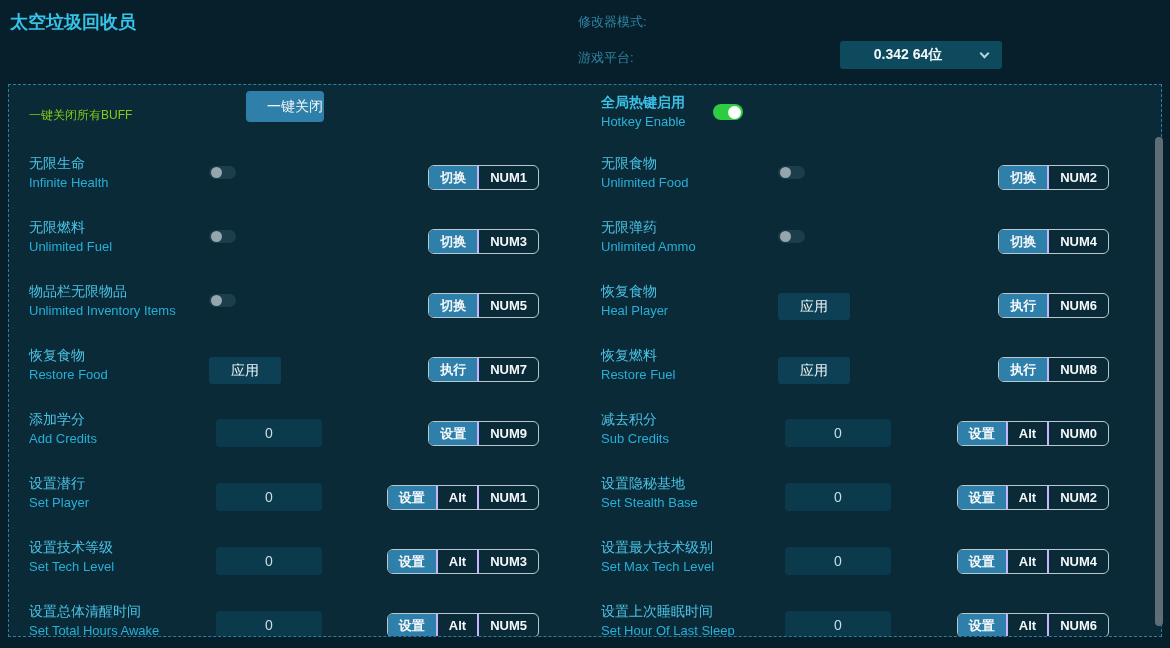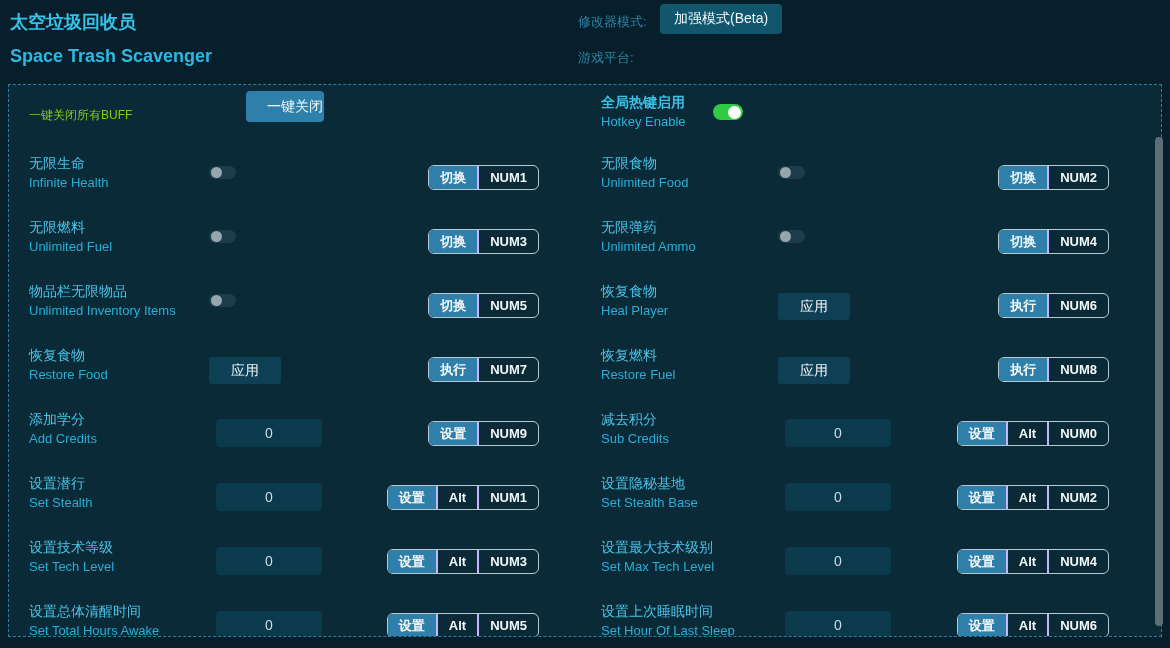--- a/index.html
+++ b/index.html
@@ -103,24 +103,26 @@
   .scroll-thumb {
     position:absolute; left:1155px; top:137px; width:8px; height:489px;
     background:#5d6e78; border-radius:4px; z-index:10;
   }
 </style>
 </head>
 <body>
 
 <div class="header">
   <div class="title-zh">太空垃圾回收员</div>
-  <div class="title-en">Space Trash Scavenger</div>
   <div class="hdr-label lbl-mode">修改器模式:</div>
-  <button class="mode-btn">加强模式(Beta)</button>
   <div class="hdr-label lbl-platform">游戏平台:</div>
+  <div class="select sel-version">
+    <span class="sel-text">0.342 64位</span>
+    <span class="chev"></span>
+  </div>
 </div>
 
 <div class="panel">
   <div class="grid" id="grid">
     <div class="cell c-left">
       <div class="buff-label">一键关闭所有BUFF</div>
       <button class="buff-btn">一键关闭</button>
     </div>
     <div class="cell c-right">
       <div class="he-zh">全局热键启用</div>
@@ -226,21 +228,21 @@
         <div class="f-en">Sub Credits</div>
         <input class="num-input" type="text" value="0" style="">
         <div class="hotkey">
           <span class="seg">设置</span>
           <span class="seg">Alt</span>
           <span class="seg">NUM0</span>
         </div>
       </div>
       <div class="cell c-left">
         <div class="f-zh">设置潜行</div>
-        <div class="f-en">Set Stealth</div>
+        <div class="f-en">Set Player</div>
         <input class="num-input" type="text" value="0" style="">
         <div class="hotkey">
           <span class="seg">设置</span>
           <span class="seg">Alt</span>
           <span class="seg">NUM1</span>
         </div>
       </div>
       <div class="cell c-right">
         <div class="f-zh">设置隐秘基地</div>
         <div class="f-en">Set Stealth Base</div>

